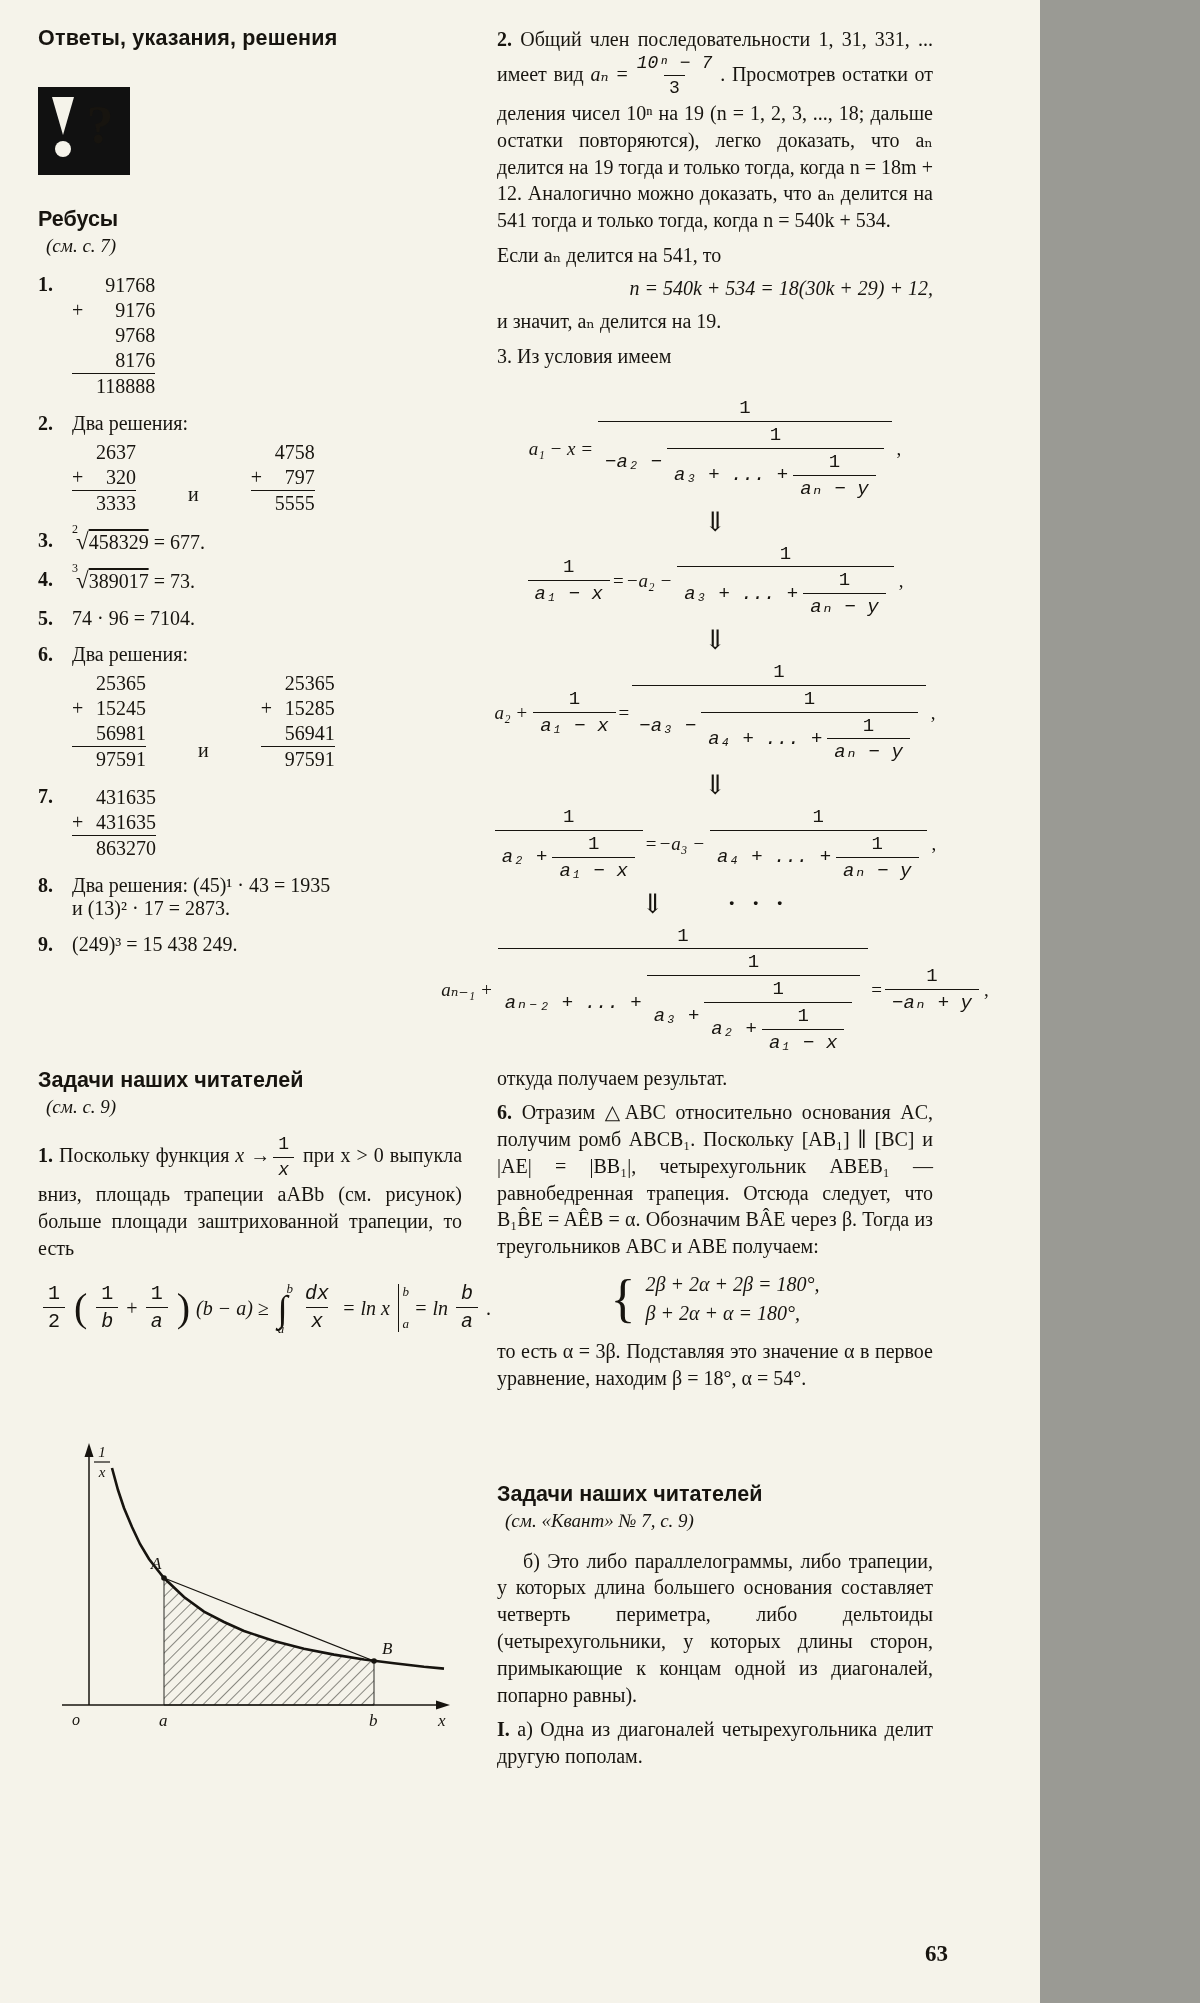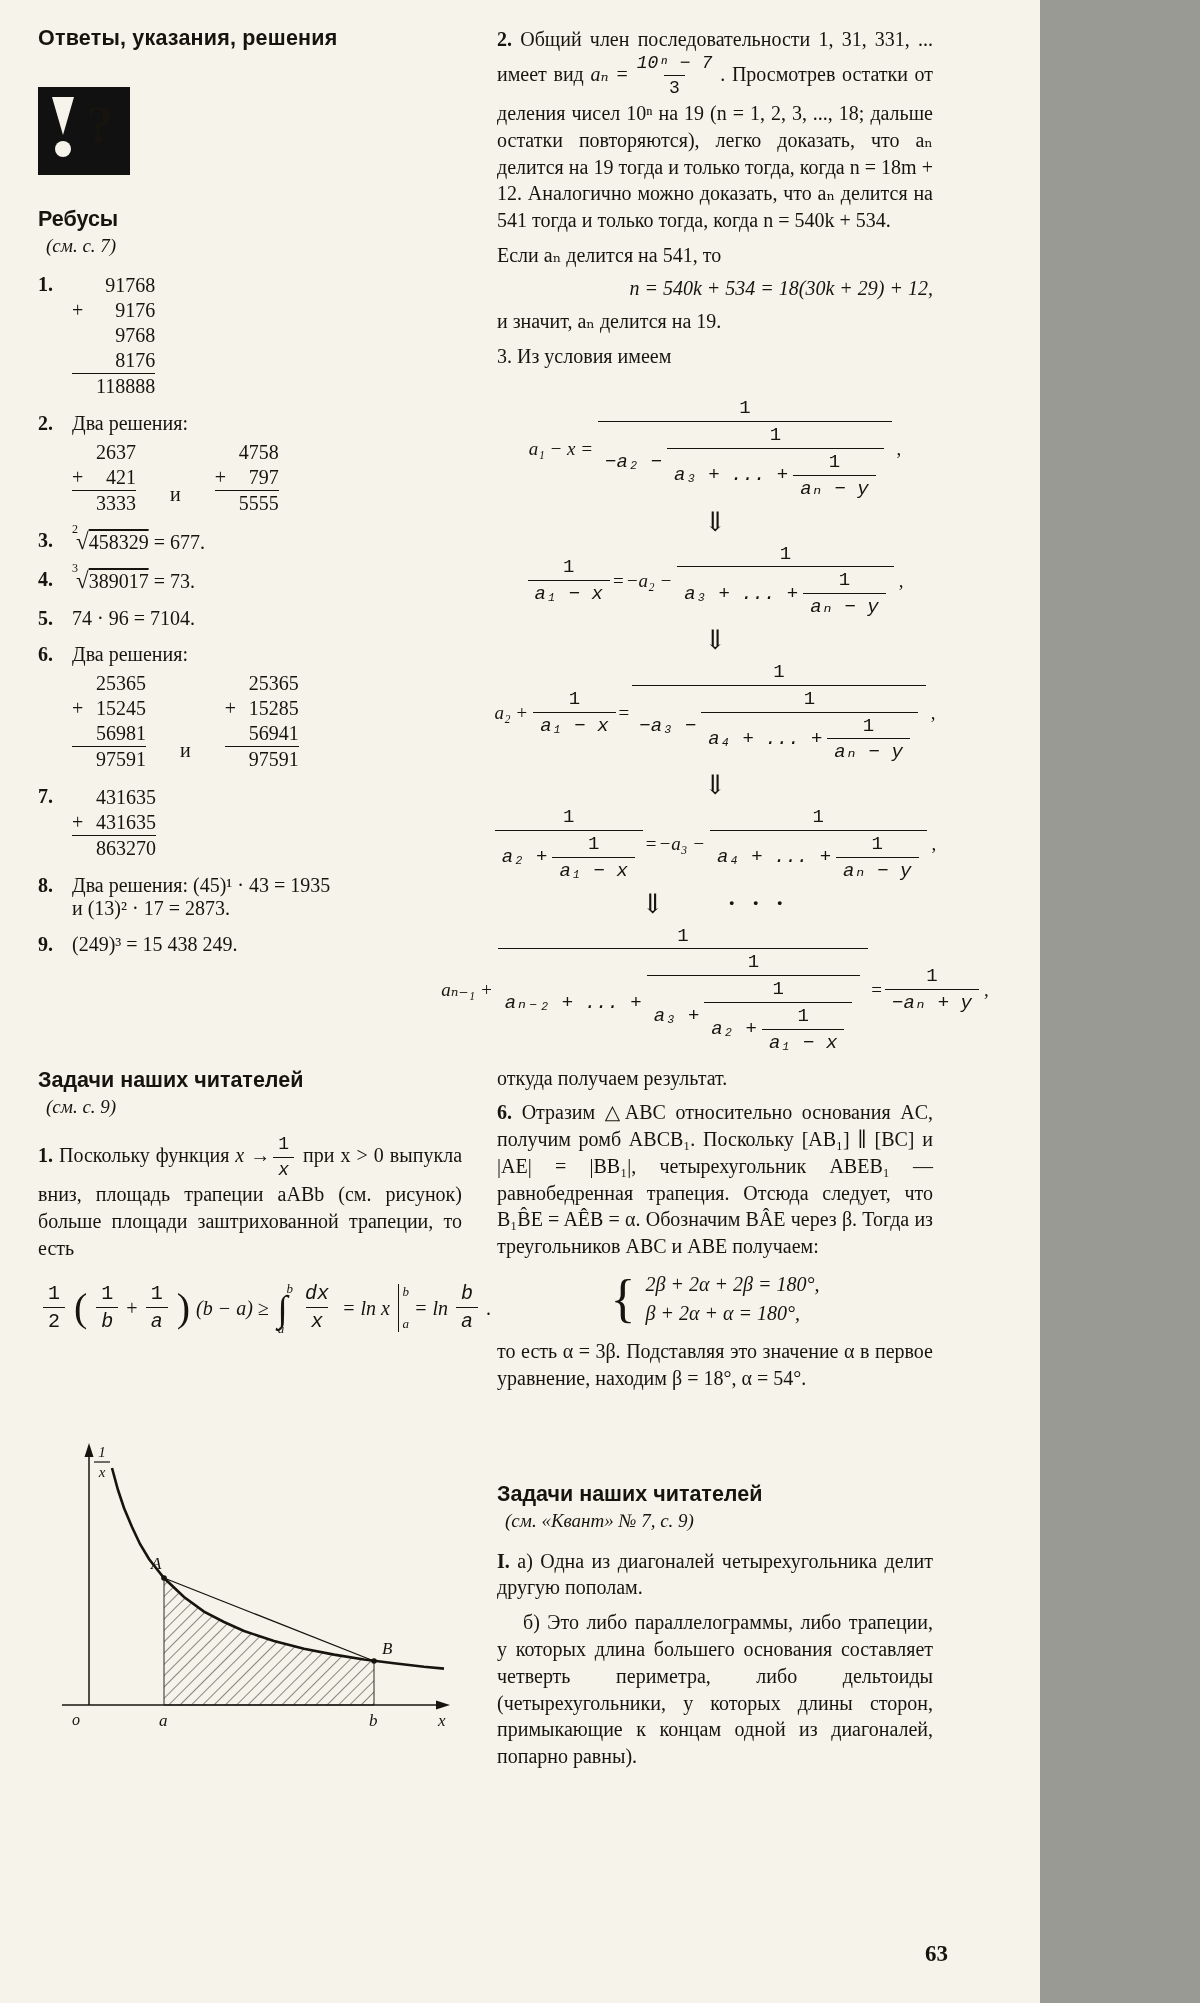--- a/index.html
+++ b/index.html
@@ -20,21 +20,21 @@
   .logo { margin:36px 0 32px; width:92px; height:88px; }
 
   .prob { display:flex; margin:13px 0; font-size:20px; }
   .plabel { font-weight:700; width:34px; flex:none; }
   .plabel-inline { font-weight:700; }
   .addblock { display:inline-block; }
   .addrow { position:relative; text-align:right; padding-left:24px; line-height:1.25; white-space:nowrap; }
   .addrow .plus { position:absolute; left:0; }
   .addrow.sum { border-top:1.7px solid #17140f; }
   .intro { margin-bottom:5px; }
-  .sideby { display:flex; align-items:flex-end; gap:34px; }
+  .sideby { display:flex; align-items:flex-end; gap:52px; }
   .andword { padding-bottom:10px; }
 
   .rindex { font-size:12px; position:relative; top:-8px; margin-right:-2px; }
   .rsign { font-size:23px; }
   .radicand { text-decoration:overline; }
 
   .para, .rpara { text-align:justify; line-height:1.34; font-size:20px; margin:0 0 8px; }
   .indent { text-indent:26px; }
   .centerline { text-align:right; font-size:20px; margin:4px 0 8px; }
 
@@ -110,21 +110,21 @@
       </div>
     </div>
 
     <div class="prob">
       <span class="plabel">2.</span>
       <div>
         <div class="intro">Два решения:</div>
         <div class="sideby">
           <div class="addblock">
             <div class="addrow"><span>2637</span></div>
-            <div class="addrow"><span class="plus">+</span><span>421</span></div>
+            <div class="addrow"><span class="plus">+</span><span>320</span></div>
             <div class="addrow sum"><span>3333</span></div>
           </div>
           <span class="andword">и</span>
           <div class="addblock">
             <div class="addrow"><span>4758</span></div>
             <div class="addrow"><span class="plus">+</span><span>797</span></div>
             <div class="addrow sum"><span>5555</span></div>
           </div>
         </div>
       </div>
@@ -525,19 +525,19 @@
         <div class="sysline m">2β + 2α + 2β = 180°,</div>
         <div class="sysline m">β + 2α + α = 180°,</div>
       </div>
     </div>
 
     <p class="rpara">то есть α = 3β. Подставляя это значение α в первое уравнение, находим β = 18°, α = 54°.</p>
 
     <div class="readers2">
       <div class="h2">Задачи наших читателей</div>
       <div class="see">(см. «Квант» № 7, с. 9)</div>
+      <p class="rpara indent">б) Это либо параллелограммы, либо трапеции, у которых длина большего основания составляет четверть периметра, либо дельтоиды (четырехугольники, у которых длины сторон, примыкающие к концам одной из диагоналей, попарно равны).</p>
       <p class="rpara"><span class="plabel-inline">I.</span> <span>а) Одна из диагоналей четырехугольника делит другую пополам.</span></p>
-      <p class="rpara indent">б) Это либо параллелограммы, либо трапеции, у которых длина большего основания составляет четверть периметра, либо дельтоиды (четырехугольники, у которых длины сторон, примыкающие к концам одной из диагоналей, попарно равны).</p>
     </div>
   </div>
 
   <div class="pageno">63</div>
 </div>
 
 </body></html>

